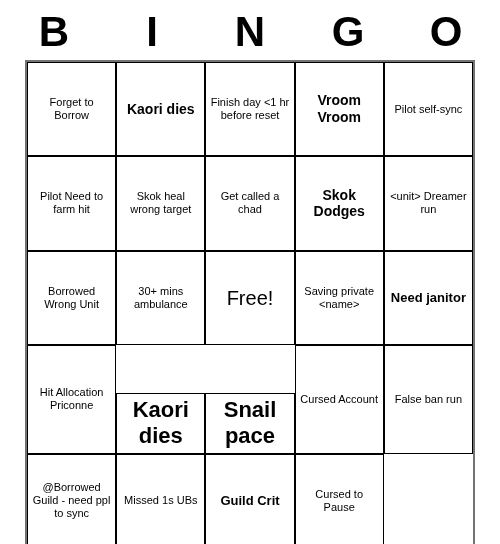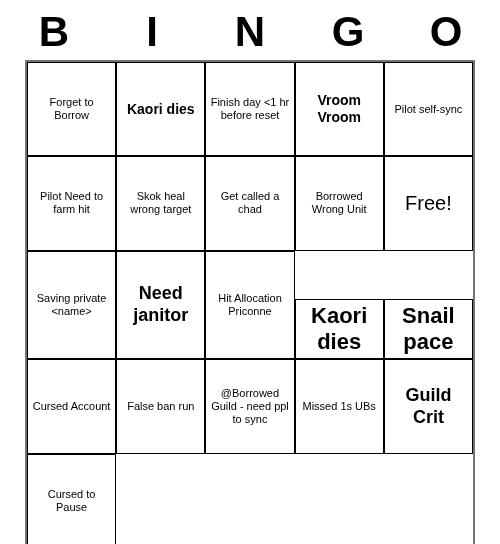--- a/index.html
+++ b/index.html
@@ -40,21 +40,21 @@
       align-items: center;
       justify-content: center;
       text-align: center;
       padding: 3px;
       font-size: 11px;
       line-height: 1.2;
       color: #000;
       background: #fff;
     }
     .bingo-cell.large-text {
-      font-size: 18px;
+      font-size: 13px;
       font-weight: bold;
     }
     .bingo-cell.free {
       font-size: 20px;
       font-weight: normal;
     }
     .bingo-cell.xlarge {
       font-size: 22px;
       font-weight: bold;
       margin-top: 48px;
@@ -77,21 +77,24 @@
 
 <div class="bingo-grid" id="bingo-grid">
 <div class="bingo-cell">Forget to Borrow</div>
     <div class="bingo-cell medium-text">Kaori dies</div>
     <div class="bingo-cell">Finish day &lt;1 hr before reset</div>
     <div class="bingo-cell medium-text">Vroom Vroom</div>
     <div class="bingo-cell">Pilot self-sync</div>
     <div class="bingo-cell">Pilot Need to farm hit</div>
     <div class="bingo-cell">Skok heal wrong target</div>
     <div class="bingo-cell">Get called a chad</div>
+    <div class="bingo-cell medium-text">Skok Dodges</div>
+    <div class="bingo-cell">&lt;unit&gt; Dreamer run</div>
     <div class="bingo-cell">Borrowed Wrong Unit</div>
+    <div class="bingo-cell">30+ mins ambulance</div>
     <div class="bingo-cell free">Free!</div>
     <div class="bingo-cell">Saving private &lt;name&gt;</div>
     <div class="bingo-cell large-text">Need janitor</div>
     <div class="bingo-cell">Hit Allocation Priconne</div>
     <div class="bingo-cell xlarge">Kaori dies</div>
     <div class="bingo-cell xlarge">Snail pace</div>
     <div class="bingo-cell">Cursed Account</div>
     <div class="bingo-cell">False ban run</div>
     <div class="bingo-cell">@Borrowed Guild - need ppl to sync</div>
     <div class="bingo-cell">Missed 1s UBs</div>

